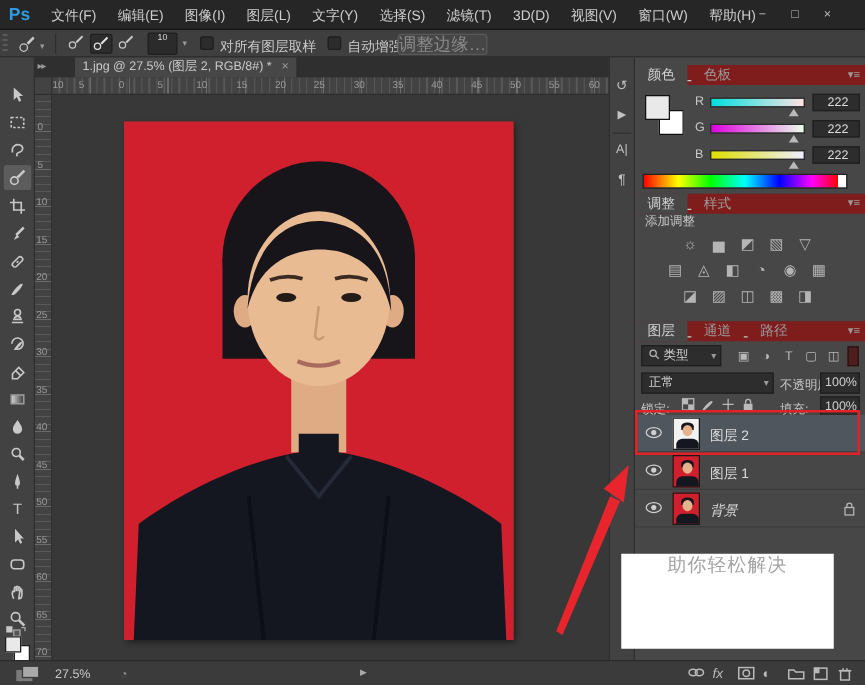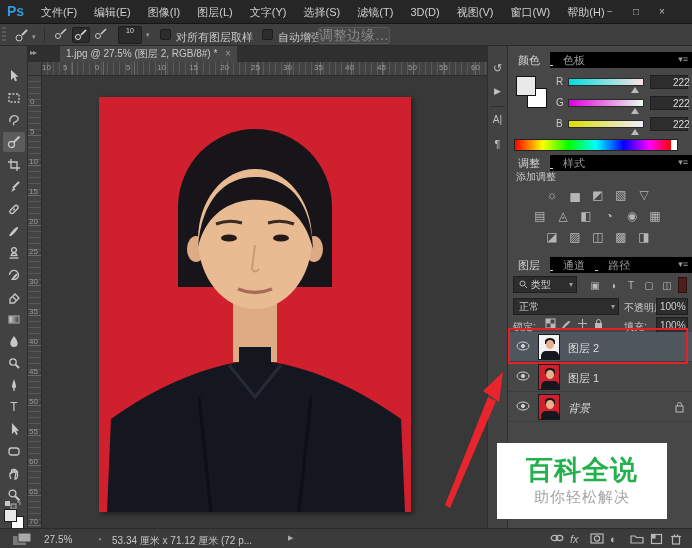--- a/index.html
+++ b/index.html
@@ -45,28 +45,28 @@
     background-size:100% 100%,4px 100%;background-position:0 0,10px 0;background-repeat:repeat,repeat;}
   .rnum{position:absolute;font-size:8px;color:#9a9a9a;}
   .canvas{left:42px;top:76px;width:445px;height:452px;background:#383838;}
   .photo{left:57px;top:21px;width:312px;height:415px;box-shadow:2px 2px 5px rgba(0,0,0,.45);}
   
   .dock{left:487px;top:46px;width:21px;height:482px;background:#424242;border-left:1px solid #2e2e2e;border-right:1px solid #2e2e2e;}
   .dockicon{left:487px;width:21px;text-align:center;color:#c2c2c2;font-size:11px;}
   .docksep{left:490px;width:15px;height:1px;background:#2f2f2f;}
   
   .rightcol{left:508px;top:46px;width:184px;height:482px;background:#474747;}
-  .ptabs{left:508px;width:184px;height:16px;background:#000000;text-decoration:underline;}
+  .ptabs{left:508px;width:184px;height:16px;background:#7f1d1d;text-decoration:underline;}
   .ptab{display:inline-block;height:16px;padding:0 10px;line-height:16px;font-size:11px;color:#9a9a9a;}
   .ptab.active{background:#474747;color:#d2d2d2;}
   .pmenu{position:absolute;right:4px;top:2px;color:#9a9a9a;font-size:9px;}
   .chanlabel{font-size:10px;color:#c9c9c9;}
   .gradbar{position:absolute;width:76px;height:8px;border:1px solid #2a2a2a;}
   .slidertri{position:absolute;width:0;height:0;border-left:4px solid transparent;border-right:4px solid transparent;border-bottom:6px solid #b9b9b9;}
-  .valbox{position:absolute;width:38px;height:14px;background:#2d2d2d;border:1px solid #1f1f1f;color:#ddd;font-size:10px;line-height:13px;padding-left:22px;}
+  .valbox{position:absolute;width:38px;height:14px;background:#2d2d2d;border:1px solid #1f1f1f;color:#ddd;font-size:10px;line-height:13px;padding-left:11px;}
   .spectrum{left:514px;top:139px;width:164px;height:12px;border:1px solid #222;
     background:linear-gradient(to right,#ff0000,#ffff00 17%,#00ff00 33%,#00ffff 50%,#0000ff 67%,#ff00ff 83%,#ff0000 96%,#ffffff 96%);}
   .adjhint{left:516px;top:170px;font-size:10px;color:#c9c9c9;}
   .adjicon{position:absolute;width:20px;text-align:center;color:#b5b5b5;font-size:12px;}
   .combo{position:absolute;background:#2d2d2d;border:1px solid #1f1f1f;color:#d0d0d0;font-size:10px;line-height:15px;padding:0 5px;}
   .combo .arr{position:absolute;right:3px;top:0;color:#9a9a9a;font-size:8px;}
   .flticon{position:absolute;color:#b9b9b9;font-size:10px;width:14px;text-align:center;}
   .llabel{font-size:10px;color:#c9c9c9;}
   .layerrow{left:508px;width:184px;height:30px;border-bottom:1px solid #3d3d3d;}
   .layerrow.sel{background:#4f565e;}
@@ -461,32 +461,30 @@
     <span class="lname" style="font-style:italic;">背景</span>
     <span class="ab" style="left:166px;top:9px;"><svg width="11" height="12">
           <rect x="2" y="5" width="7" height="6" fill="none" stroke="#b9b9b9"></rect>
           <path d="M3.5,5 V3.5 a2,2 0 0 1 4,0 V5" stroke="#b9b9b9" fill="none"></path>
         </svg></span>
   </div>
 
   <div class="ab redrect"></div>
 
   <div class="ab watermark">
-    <div class="wm-title">百科全说</div>
     <div class="wm-sub">助你轻松解决</div>
   </div>
 
   <div class="ab statusbar">
     <span class="ab" style="left:12px;top:3px;"><svg width="20" height="14">
           <rect x="1" y="4" width="13" height="9" fill="#7a7a7a"></rect>
           <rect x="6" y="1" width="13" height="9" fill="#a9a9a9" stroke="#3b3b3b"></rect>
         </svg></span>
     <span class="ab" style="left:44px;top:5px;">27.5%</span>
     <span class="ab" style="left:96px;top:5px;color:#8f8f8f;">◔</span>
-    <span class="ab" style="left:112px;top:5px;">53.34 厘米 x 71.12 厘米 (72 p...</span>
     <span class="ab" style="left:288px;top:5px;font-size:7px;color:#aaa;">▶</span>
   </div>
 
   <div class="ab panelbottom">
     <span class="pbicon" style="left:42px;"><svg width="14" height="10">
           <ellipse cx="4.5" cy="5" rx="3.3" ry="2.6"></ellipse>
           <ellipse cx="9.5" cy="5" rx="3.3" ry="2.6"></ellipse>
         </svg></span>
     <span class="pbicon" style="left:62px;font-style:italic;font-size:11px;">fx</span>
     <span class="pbicon" style="left:82px;"><svg width="14" height="11">

